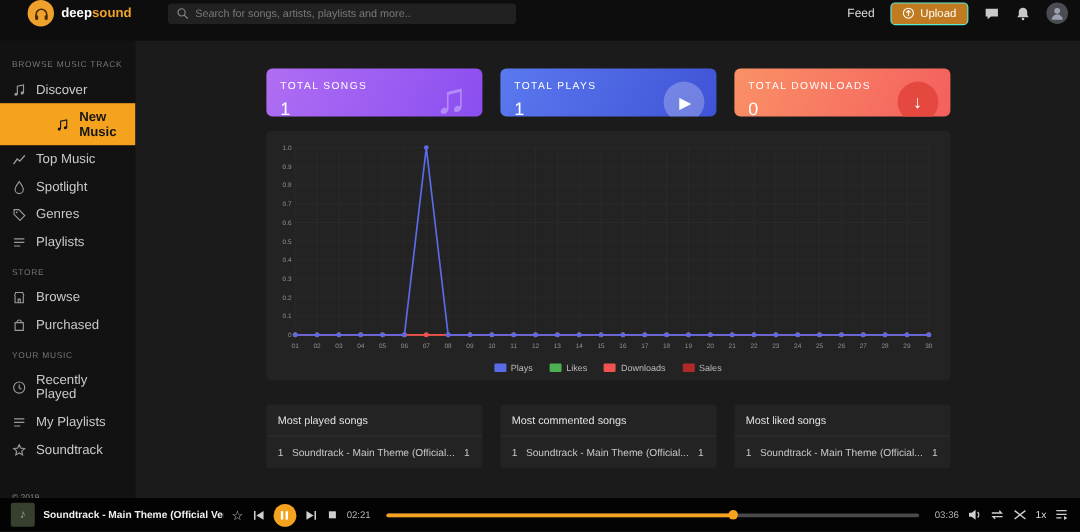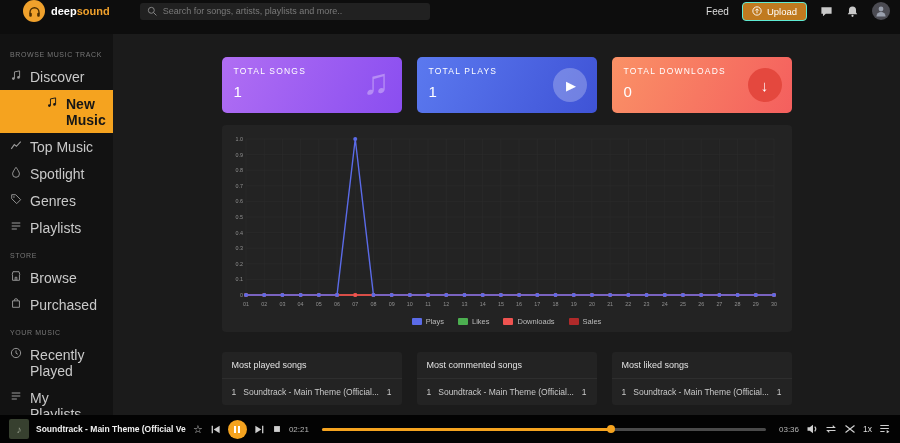--- a/index.html
+++ b/index.html
@@ -19,33 +19,33 @@
   .top-right { margin-left:auto; display:flex; align-items:center; gap:13px; }
   .feed-link { font-size:10px; color:#ddd; }
   .upload-btn { background:#c07a1f; border:1px solid #5eead4; color:#fff; font-size:9.5px; border-radius:4px; padding:3px 9px; display:flex; align-items:center; gap:5px; cursor:pointer; font-family:"Liberation Sans",sans-serif; }
   .top-icon { color:#c9c9c9; display:inline-flex; }
   .avatar { width:18px; height:18px; border-radius:50%; background:#4b4b52; display:flex; align-items:center; justify-content:center; overflow:hidden; }
 
   
   .bodyrow { flex:1; display:flex; min-height:0; }
   .sidebar { flex:0 0 113px; background:#121212; padding-top:6px; overflow:hidden; }
   .sec-title { font-size:7px; letter-spacing:.6px; color:#777; padding:11px 10px 5px; }
-  .side-item { display:flex; gap:8px; padding:5.5px 10px; font-size:14px; color:#c9c9c9; cursor:pointer; }
+  .side-item { display:flex; align-items:center; gap:8px; padding:5.5px 10px; font-size:11px; color:#c9c9c9; cursor:pointer; }
   .side-item .icn { color:#9a9a9a; display:inline-flex; }
   .side-item.active { background:#f5a31f; color:#161616; font-weight:bold;padding-left:46px; }
   .side-item.active .icn { color:#161616; }
   .side-footer { padding:24px 10px 0; font-size:7px; color:#8a8a8a; line-height:1.7; }
   .side-footer .lang { margin-left:9px; cursor:pointer; }
 
   .main { flex:1; padding-top:23px; overflow:hidden; background:#1b1b1b; }
   .content { width:570px; margin:0 auto; }
 
   
   .stats-row { display:flex; gap:15px; }
-  .stat-card { flex:1; height:56px; border-radius:5px; padding:9px 12px; position:relative; color:#fff; overflow:hidden; }
+  .stat-card { flex:1; height:40px; border-radius:5px; padding:9px 12px; position:relative; color:#fff; overflow:hidden; }
   .stat-label { font-size:8.5px; letter-spacing:1.2px; }
   .stat-value { font-size:15px; margin-top:7px; }
   .stat-icon-note { position:absolute; right:12px; top:2px; font-size:36px; color:rgba(255,255,255,.33); line-height:1.3; }
   .stat-icon-circle { position:absolute; right:10px; top:11px; width:34px; height:34px; border-radius:50%; display:flex; align-items:center; justify-content:center; }
   .play-c { background:rgba(255,255,255,.25); font-size:13px; color:#fff; padding-left:3px; }
   .dl-c { background:#e4483e; font-size:15px; font-weight:bold; color:#fff; }
 
   
   .chart-card { margin-top:12px; background:#232323; border-radius:4px; padding:6px; }
   svg text { font-family:"Liberation Sans",sans-serif; }

